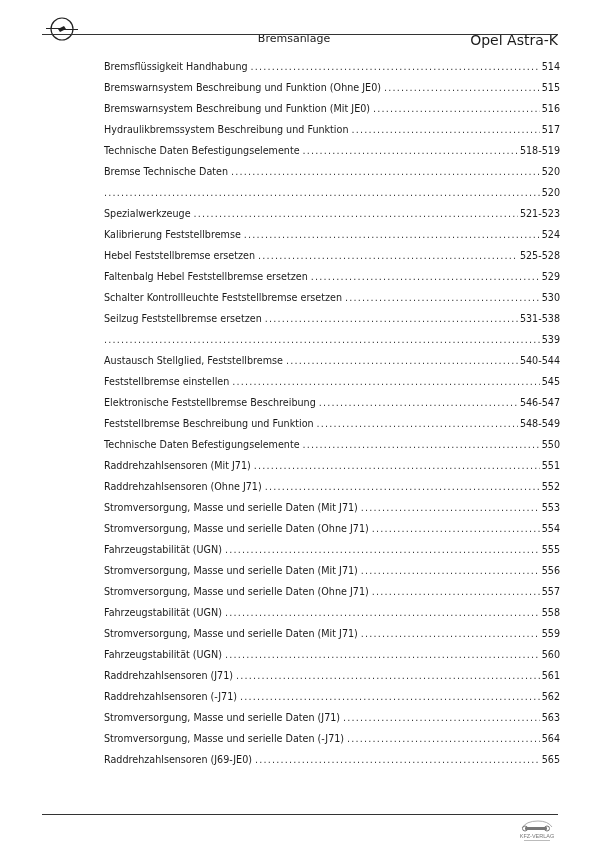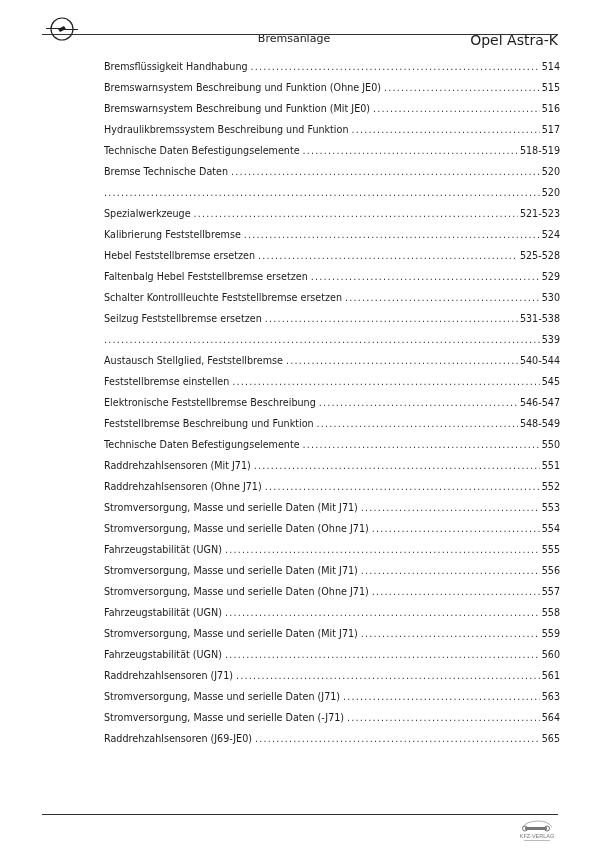--- a/index.html
+++ b/index.html
@@ -175,20 +175,25 @@
       <span class="toc-title">Fahrzeugstabilität (UGN)</span>
       <span class="toc-dots"></span>
       <span class="toc-page">560</span>
     </div>
     <div class="toc-row">
       <span class="toc-title">Raddrehzahlsensoren (J71)</span>
       <span class="toc-dots"></span>
       <span class="toc-page">561</span>
     </div>
     <div class="toc-row">
+      <span class="toc-title">Raddrehzahlsensoren (-J71)</span>
+      <span class="toc-dots"></span>
+      <span class="toc-page">562</span>
+    </div>
+    <div class="toc-row">
       <span class="toc-title">Stromversorgung, Masse und serielle Daten (J71)</span>
       <span class="toc-dots"></span>
       <span class="toc-page">563</span>
     </div>
     <div class="toc-row">
       <span class="toc-title">Stromversorgung, Masse und serielle Daten (-J71)</span>
       <span class="toc-dots"></span>
       <span class="toc-page">564</span>
     </div>
     <div class="toc-row">

